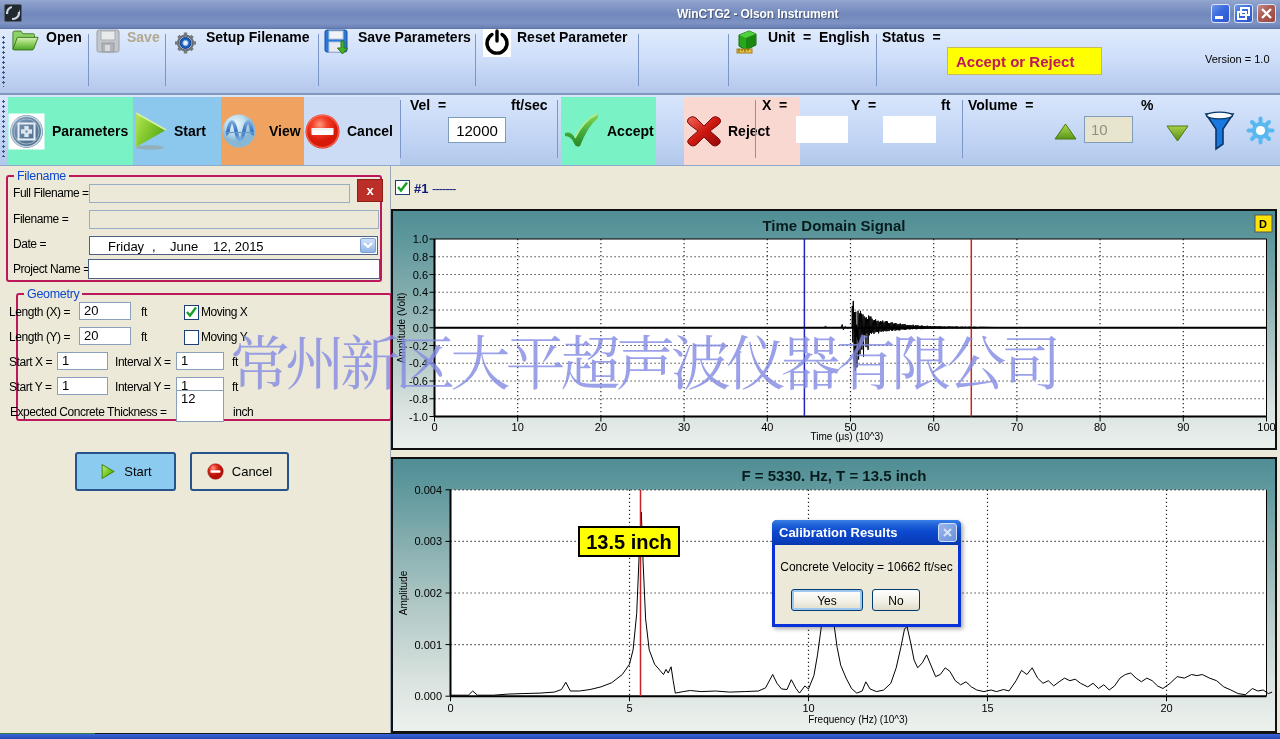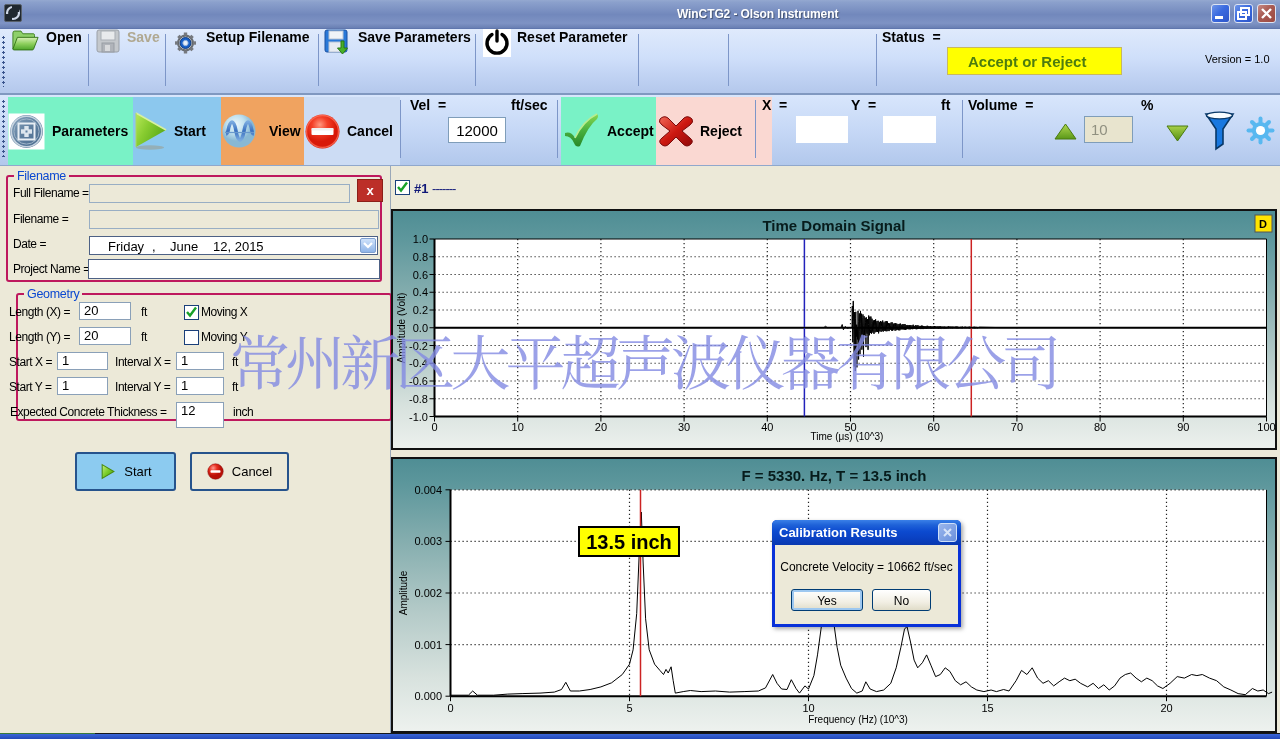--- a/index.html
+++ b/index.html
@@ -120,23 +120,38 @@
  <div class="titem t1" style="left:483px">
       <svg width="28" height="28" viewBox="0 0 28 28">
         <rect x="0" y="0" width="28" height="28" fill="#fff"></rect>
         <path d="M9 5.5 A 10 10 0 1 0 19 5.5" fill="none" stroke="#000" stroke-width="3.4" stroke-linecap="round"></path>
         <line x1="14" y1="2" x2="14" y2="12" stroke="#000" stroke-width="3.4" stroke-linecap="round"></line>
       </svg>
       <span style="margin-left:6px">Reset Parameter</span>
     </div>
  <div class="tsep" style="left:638px"></div>
  <div class="tsep" style="left:728px"></div>
+ <div class="titem t1" style="left:735px">
+      <svg width="25" height="26" viewBox="0 0 25 26">
+        <path d="M4 6 L14 2 L21 5 L21 16 L11 21 L4 17 Z" fill="#28a818" stroke="#156808"></path>
+        <path d="M4 6 L14 2 L21 5 L11 9 Z" fill="#50d040"></path>
+        <path d="M11 9 L21 5 L21 16 L11 21 Z" fill="#1a8810"></path>
+        <rect x="2" y="20" width="15" height="4" fill="#e8c040" stroke="#a08020"></rect>
+        <g stroke="#705810" stroke-width="1">
+          <line x1="4" y1="20" x2="4" y2="23"></line>
+          <line x1="7" y1="20" x2="7" y2="22"></line>
+          <line x1="10" y1="20" x2="10" y2="23"></line>
+          <line x1="13" y1="20" x2="13" y2="22"></line>
+        </g>
+      </svg>
+      <span style="margin-left:8px">Unit&nbsp;&nbsp;=&nbsp;&nbsp;English</span>
+    </div>
  <div class="tsep" style="left:876px"></div>
  <div class="titem t1" style="left:882px">Status&nbsp;&nbsp;=</div>
- <div class="abs" style="left:947px;top:18px;width:175px;height:28px;background:#ffff00;border:1px solid #c8b860;color:#4d7c0f;font-size:15px;font-weight:bold;padding:5px 0 0 20px">Accept or Reject</div>
+ <div class="abs" style="left:947px;top:18px;width:155px;height:28px;background:#ffff00;border:1px solid #c8b860;color:#be185d;font-size:15px;font-weight:bold;padding:5px 0 0 8px">Accept or Reject</div>
  <div class="abs" style="left:1205px;top:24px;font-size:11px;color:#000">Version = 1.0</div>
 </div>
 
 <div class="abs" id="tb2">
  <div class="grip" style="top:4px;bottom:8px"></div>
  <div class="block" style="left:8px;width:125px;background:#79f2c6">
       <svg width="37" height="37" viewBox="0 0 37 37">
         <defs>
           <linearGradient id="cbg" x1="0" y1="0" x2="1" y2="1">
             <stop offset="0" stop-color="#8ba6c0"></stop>
@@ -219,21 +234,21 @@
             <stop offset="0" stop-color="#88d850"></stop>
             <stop offset="0.5" stop-color="#48b040"></stop>
             <stop offset="1" stop-color="#288828"></stop>
           </linearGradient>
         </defs>
         <path d="M4 22 Q10 20 14 27 Q22 10 36 3 Q38 5 36 8 Q27 15 19 35 Q15 37 13 32 Q10 25 4 25 Z" fill="url(#akg)"></path>
         <path d="M14 27 Q22 10 36 3" fill="none" stroke="#b8ec90" stroke-width="1.6"></path>
       </svg>
       <span style="margin-left:4px">Accept</span>
     </div>
- <div class="block" style="left:656px;width:116px;background:#fad8d2">
+ <div class="block" style="left:684px;width:116px;background:#fad8d2">
       <svg width="40" height="36" viewBox="0 0 40 36">
         <defs>
           <linearGradient id="rxg" x1="0" y1="0" x2="1" y2="1">
             <stop offset="0" stop-color="#f06858"></stop>
             <stop offset="0.5" stop-color="#cc1810"></stop>
             <stop offset="1" stop-color="#900808"></stop>
           </linearGradient>
         </defs>
         <g fill="url(#rxg)" stroke="#7a0a0a" stroke-width="1">
           <path d="M4 6 Q8 2 12 5 L20 13 L28 5 Q32 2 36 6 Q38 9 34 12 L26 18 L34 25 Q38 28 35 31 Q31 35 27 31 L20 24 L13 31 Q9 35 5 31 Q2 28 6 25 L14 18 L6 12 Q2 9 4 6 Z"></path>
@@ -343,21 +358,21 @@
  <div class="finput" style="left:57px;top:186px;width:51px;height:18px">1</div>
  <div class="flabel" style="left:115px;top:189px">Interval X =</div>
  <div class="finput" style="left:176px;top:186px;width:48px;height:18px">1</div>
  <div class="flabel" style="left:232px;top:189px">ft</div>
  <div class="flabel" style="left:9px;top:214px">Start Y =</div>
  <div class="finput" style="left:57px;top:211px;width:51px;height:18px">1</div>
  <div class="flabel" style="left:115px;top:214px">Interval Y =</div>
  <div class="finput" style="left:176px;top:211px;width:48px;height:18px">1</div>
  <div class="flabel" style="left:232px;top:214px">ft</div>
  <div class="flabel" style="left:10px;top:239px">Expected Concrete Thickness =</div>
- <div class="finput" style="left:176px;top:236px;width:48px;height:26px">12</div>
+ <div class="finput" style="left:176px;top:224px;width:48px;height:32px">12</div>
  <div class="flabel" style="left:233px;top:239px">inch</div>
  <div class="abs" style="left:75px;top:286px;width:101px;height:39px;background:#8ccbf0;border:2px solid #26538c;border-radius:3px;display:flex;align-items:center;justify-content:center;font-size:13px">
       <svg width="17" height="17" viewBox="0 0 32 32">
         <defs>
           <linearGradient id="stg2" x1="0" y1="0" x2="1" y2="1">
             <stop offset="0" stop-color="#c8f080"></stop>
             <stop offset="0.5" stop-color="#78cc28"></stop>
             <stop offset="1" stop-color="#48a010"></stop>
           </linearGradient>
         </defs>
@@ -573,15 +588,15 @@
  <div class="abs" style="left:0;top:0;width:189px;height:25px;border-radius:5px 5px 0 0;background:linear-gradient(#3a80e8 0%,#1f62d8 20%,#0c4ad0 45%,#0a42c4 70%,#0838b0 100%);color:#fff;font-size:13px;font-weight:bold;padding:5px 9px 0 7px">Calibration Results
   <span style="position:absolute;right:4px;top:3px;width:19px;height:19px;border-radius:3px;border:1px solid #cfe0f8;background:linear-gradient(135deg,#9ab6ec,#6a90dc)">
         <svg width="17" height="17">
           <path d="M5 5 L12 12 M12 5 L5 12" stroke="#d8e4f8" stroke-width="2"></path>
         </svg>
       </span>
  </div>
  <div class="abs" style="left:3px;top:25px;width:183px;height:79px;background:#ece9d8">
   <div class="abs" style="left:0;right:0;top:15px;text-align:center;font-size:12px">Concrete Velocity = 10662 ft/sec</div>
   <div class="abs" style="left:16px;top:44px;width:72px;height:22px;border-radius:3px;border:1px solid #003c74;background:linear-gradient(#fff,#f2efe4 60%,#e0dcc8);box-shadow:inset 0 0 0 2px #9ec8f0;font-size:12px;text-align:center;padding-top:4px">Yes</div>
-  <div class="abs" style="left:97px;top:44px;width:59px;height:22px;border-radius:3px;border:1px solid #003c74;background:linear-gradient(#fff,#f2efe4 60%,#e0dcc8);font-size:12px;text-align:center;padding-top:4px">No</div>
+  <div class="abs" style="left:97px;top:44px;width:48px;height:22px;border-radius:3px;border:1px solid #003c74;background:linear-gradient(#fff,#f2efe4 60%,#e0dcc8);font-size:12px;text-align:center;padding-top:4px">No</div>
  </div>
 </div>
 
 </body></html>

